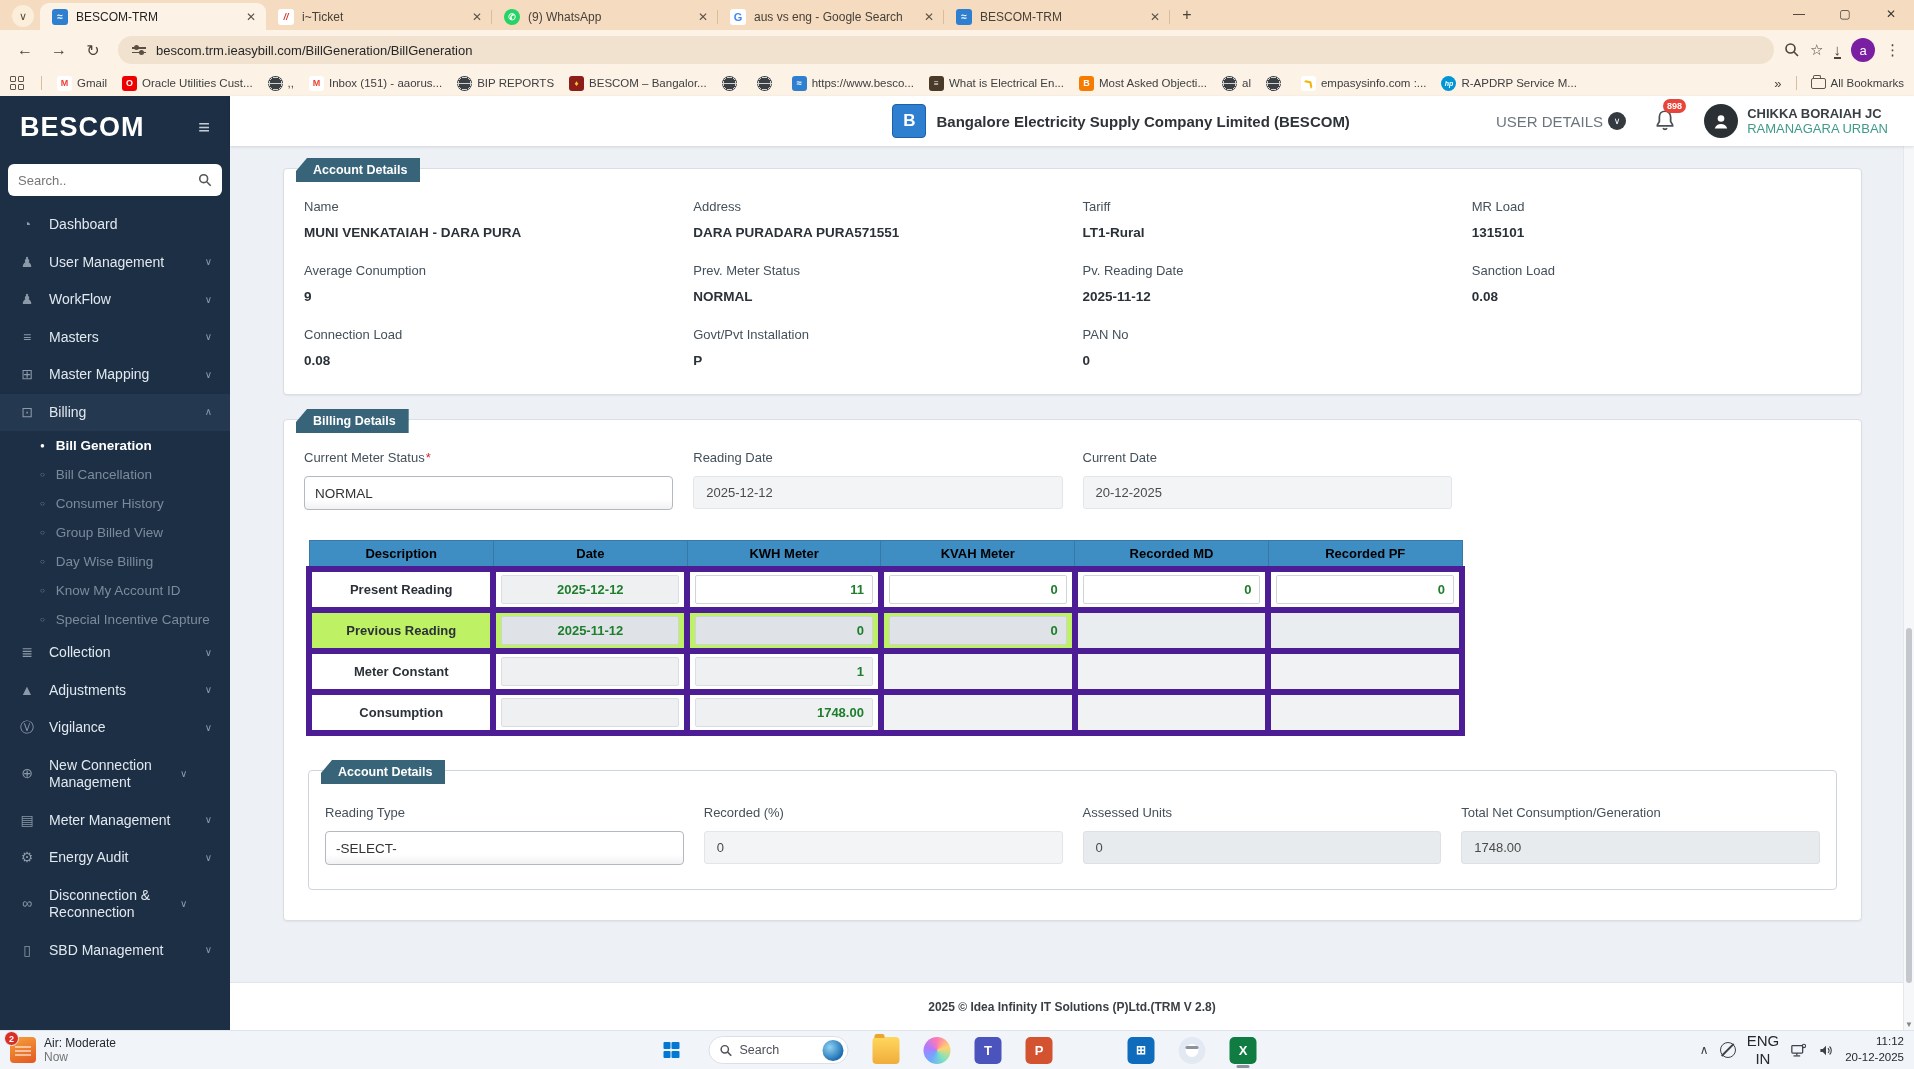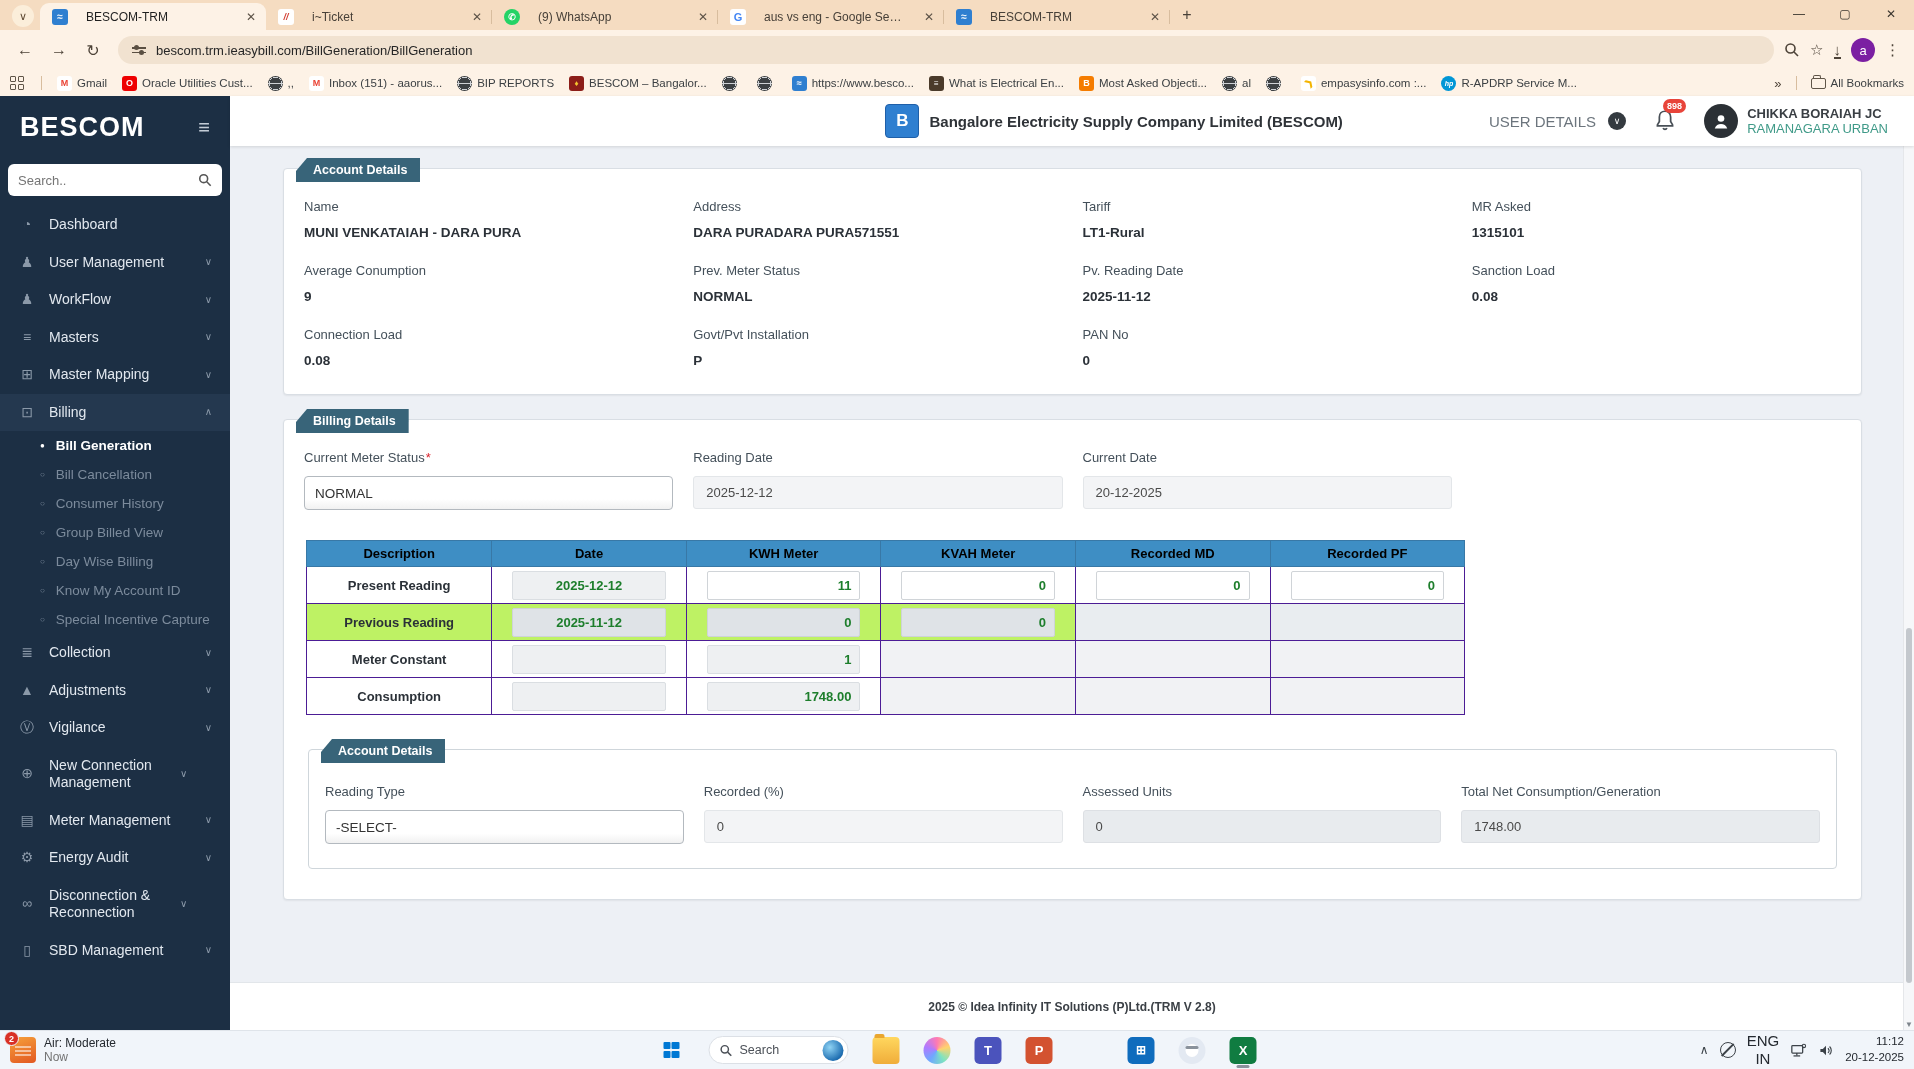--- a/index.html
+++ b/index.html
@@ -2,21 +2,21 @@
 <html><head>
 <meta charset="utf-8">
 <style>
   * { box-sizing: border-box; margin: 0; padding: 0; }
   html,body { width:1914px; height:1069px; overflow:hidden; font-family:"Liberation Sans",sans-serif; }
   .browser { width:1914px; height:1069px; display:flex; flex-direction:column; background:#fff; }
 
   
   .tabbar { height:30px; background:#f5dcc1; display:flex; align-items:flex-end; padding-left:6px; flex-shrink:0; }
   .tabsearch { width:22px; height:22px; border-radius:50%; background:#fbeeda; color:#5f4a33; display:flex; align-items:center; justify-content:center; font-size:11px; margin:0 6px 3px 6px; }
-  .tab { height:27px; display:flex; align-items:center; gap:18px; padding:0 10px 0 12px; font-size:12px; color:#474038; min-width:0; width:226px; position:relative; }
+  .tab { height:27px; display:flex; align-items:center; gap:8px; padding:0 10px 0 12px; font-size:12px; color:#474038; min-width:0; width:226px; position:relative; }
   .tab.active { background:#fdf2e6; border-radius:9px 9px 0 0; color:#1f1f1f; }
   .tab:not(.active):not(:last-of-type)::after { content:""; position:absolute; right:0; top:7px; height:14px; width:1px; background:#d8bd9e; }
   .tab .ttl { flex:1; white-space:nowrap; overflow:hidden; text-overflow:ellipsis; }
   .tab .cls { font-size:12px; color:#5c5247; flex-shrink:0; }
   .fv { width:16px; height:16px; border-radius:3px; flex-shrink:0; display:flex; align-items:center; justify-content:center; font-size:10px; font-weight:bold; color:#fff; }
   .fv-bescom { background:#2f7fd0; } .fv-bescom::before { content:"≈"; }
   .fv-iticket { background:#fff; color:#d23a2e; font-style:italic; } .fv-iticket::before { content:"//"; font-size:9px; }
   .fv-wa { background:#25d366; border-radius:50%; } .fv-wa::before { content:"✆"; font-size:9px; }
   .fv-g { background:#fff; color:#4285f4; } .fv-g::before { content:"G"; font-size:11px; }
   .newtab { width:26px; height:26px; display:flex; align-items:center; justify-content:center; font-size:16px; color:#474038; margin:0 0 2px 4px; }
@@ -80,21 +80,21 @@
   .i-adj::before { content:"▲"; } .i-vig::before { content:"Ⓥ"; } .i-new::before { content:"⊕"; }
   .i-meter::before { content:"▤"; } .i-energy::before { content:"⚙"; } .i-disc::before { content:"∞"; }
   .i-sbd::before { content:"▯"; }
 
   
   .mainwrap { flex:1; display:flex; flex-direction:column; min-width:0; }
   .appheader { height:50px; background:#fff; display:flex; align-items:center; justify-content:flex-end; gap:26px; padding:0 26px; box-shadow:0 1px 3px rgba(0,0,0,.12); z-index:3; }
   .cotitle { display:flex; align-items:center; gap:10px; margin-right:120px; }
   .colog { width:34px; height:34px; background:#2f7fd0; border-radius:4px; color:#fff; display:flex; align-items:center; justify-content:center; font-weight:bold; font-size:17px; border:1px solid #1f5fa8; }
   .coname { font-size:15px; font-weight:bold; color:#2f3338; }
-  .userdet { display:flex; align-items:center; gap:12px; color:#6c757d; font-size:15px; }
+  .userdet { display:flex; align-items:center; gap:5px; color:#6c757d; font-size:15px; }
   .udchev { width:18px; height:18px; border-radius:50%; background:#343a40; color:#fff; font-size:9px; display:flex; align-items:center; justify-content:center; }
   .bellwrap { position:relative; width:26px; height:26px; }
   .badge { position:absolute; top:-9px; right:-8px; background:#e8443a; color:#fff; font-size:9px; font-weight:bold; padding:2px 4px; border-radius:8px; }
   .userblock { display:flex; align-items:center; gap:9px; }
   .uavatar { width:34px; height:34px; border-radius:50%; background:#2b3035; display:flex; align-items:center; justify-content:center; }
   .uname { font-size:13px; font-weight:bold; color:#3a3f44; }
   .uloc { font-size:13px; font-weight:normal; color:#3f9a88; }
 
   .content { flex:1; padding:16px 52px 0 53px; overflow:hidden; }
   .card { background:#fff; border:1px solid #d9dee4; border-radius:4px; position:relative; box-shadow:0 1px 2px rgba(0,0,0,.06); }
@@ -105,21 +105,21 @@
   .req { color:#d9232d; margin-left:1px; }
   .inputbox { height:34px; border:1px solid #b3b9bf; border-radius:4px; background:linear-gradient(#fff 70%, #f1f1f1); display:flex; align-items:center; padding:0 10px; font-size:13.5px; color:#333; max-width:372px; }
   .inputro { height:33px; border:1px solid #e3e6e9; border-radius:3px; background:#f3f4f6; display:flex; align-items:center; padding:0 12px; font-size:13px; color:#4a4a4a; max-width:372px; }
   .inputro.dk { background:#e8ebee; border-color:#dde0e4; }
 
   .billcard { margin-top:24px; padding-bottom:30px; }
   .billform { display:grid; grid-template-columns:repeat(4,1fr); gap:20px; padding:30px 20px 4px; }
 
   .btable { border-collapse:collapse; table-layout:fixed; width:73.5%; margin:26px 0 0 22px; }
   .btable th { background:#3e8ec4; color:#000000; font-size:13px; font-weight:bold; border:1px solid #3878a6; padding:5px 4px; }
-  .btable td { border:1px solid #4c1d95; font-size:13px; padding:3px 20px; height:37px; background:#fff; }
+  .btable td { border:6px solid #4c1d95; font-size:13px; padding:3px 5px; height:37px; background:#fff; }
   .btable td.desc { font-weight:bold; color:#2b3138; text-align:center; }
   .btable tr.grow td { background:#bef264; }
   .btable td.flat { background:#f1f2f4; }
   .btable tr.grow td.flat { background:#e9edf0; }
   .bx { height:29px; display:flex; align-items:center; justify-content:flex-end; padding:0 8px; font-weight:bold; color:#1d7e2c; font-size:13px; border-radius:2px; border:1px solid #d0d4d8; background:#fff; }
   .bx.ctr { justify-content:center; }
   .bx.gy { background:#eef0f2; border-color:#dadee2; }
   .bx.gy2 { background:#dfe3e7; border-color:#ced3d8; }
 
   .innercard { margin:34px 24px 0; border:1px solid #cfd6db; border-radius:4px; position:relative; padding:34px 16px 24px; }
@@ -467,21 +467,21 @@
               </div>
             <div>
                 <div class="lbl">Address</div>
                 <div class="val">DARA PURADARA PURA571551</div>
               </div>
             <div>
                 <div class="lbl">Tariff</div>
                 <div class="val">LT1-Rural</div>
               </div>
             <div>
-                <div class="lbl">MR Asked</div>
+                <div class="lbl">MR Load</div>
                 <div class="val">1315101</div>
               </div>
             <div>
                 <div class="lbl">Average Conumption</div>
                 <div class="val">9</div>
               </div>
             <div>
                 <div class="lbl">Prev. Meter Status</div>
                 <div class="val">NORMAL</div>
               </div>

